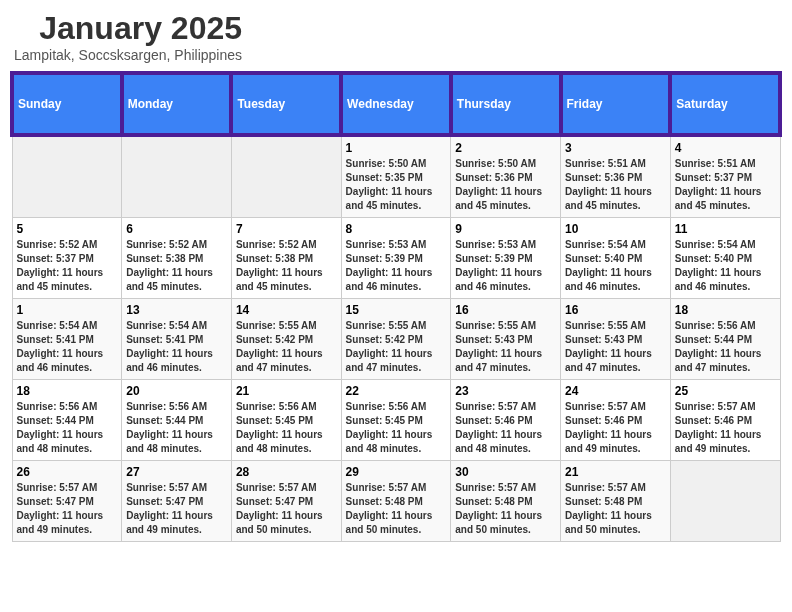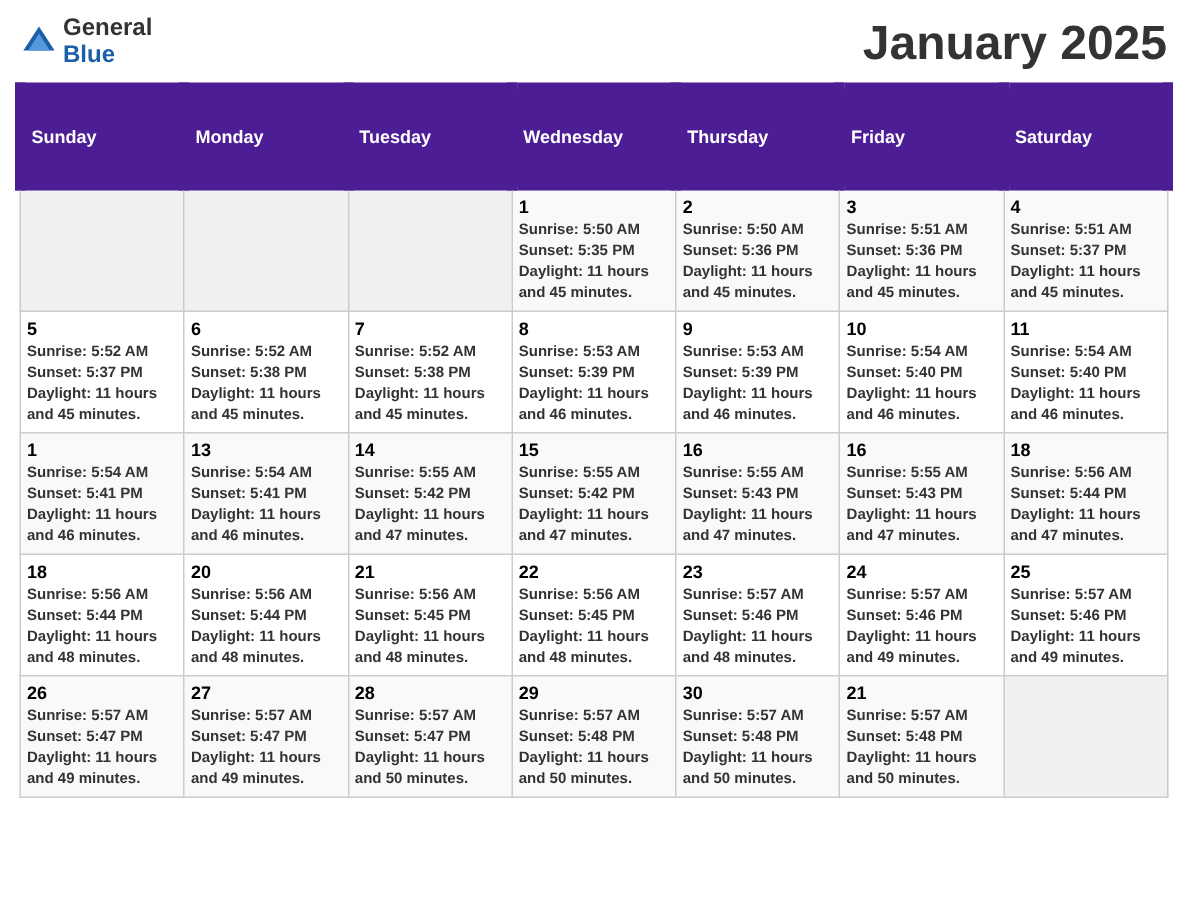--- a/index.html
+++ b/index.html
@@ -52,27 +52,27 @@
     .calendar-subtitle {
       font-size: 14px;
       color: #555;
     }
     table {
       width: 100%;
       border-collapse: collapse;
       font-size: 11px;
     }
     thead tr th {
-      background-color: #4c1d95;
+      background-color: #3b82f6;
       color: #fff;
       padding: 22px 4px;
       text-align: left;
       font-size: 12px;
       font-weight: bold;
-      border: 7px solid #4c1d95;
+      border: 4px solid #4c1d95;
     }
     tbody tr td {
       border: 1px solid #ccc;
       vertical-align: top;
       padding: 4px;
       height: 80px;
       width: calc(100% / 7);
     }
     tbody tr:nth-child(odd) td {
       background-color: #f9f9f9;
@@ -93,32 +93,23 @@
       font-weight: bold;
     }
     .empty-cell {
       background-color: #f0f0f0 !important;
     }
   </style>
 </head>
 <body>
 
 <div class="header">
-  <div class="logo">
-    <svg class="logo-icon" viewBox="0 0 30 30" xmlns="http://www.w3.org/2000/svg">
-      <polygon points="15,2 28,22 2,22" fill="#1a5fa8"></polygon>
-      <polygon points="15,8 24,22 6,22" fill="#5599dd"></polygon>
-    </svg>
-    <div class="logo-text">
-      <span class="logo-general">General</span>
-      <span class="logo-blue">Blue</span>
-    </div>
-  </div>
   <div class="title-block">
     <div class="calendar-title">January 2025</div>
+    <div class="calendar-subtitle">Lampitak, Soccsksargen, Philippines</div>
   </div>
 </div>
 
 <table>
   <thead>
     <tr>
     <th>Sunday</th>
         <th>Monday</th>
         <th>Tuesday</th>
         <th>Wednesday</th>

